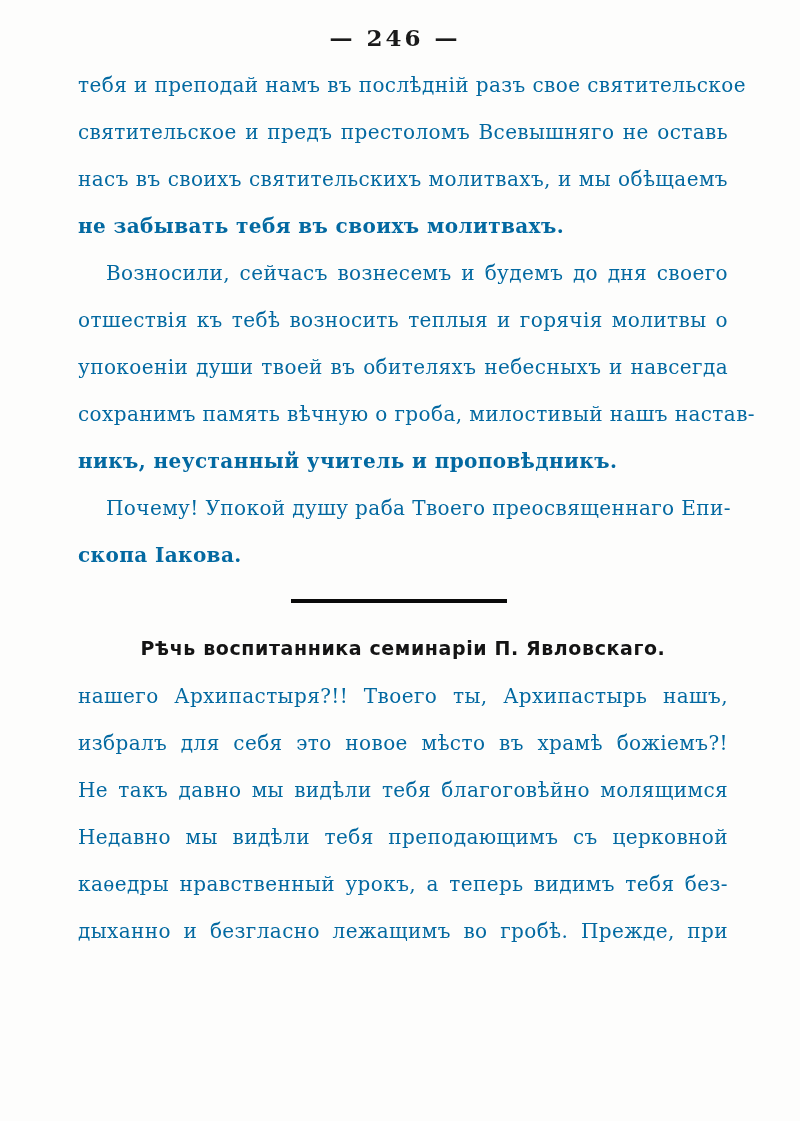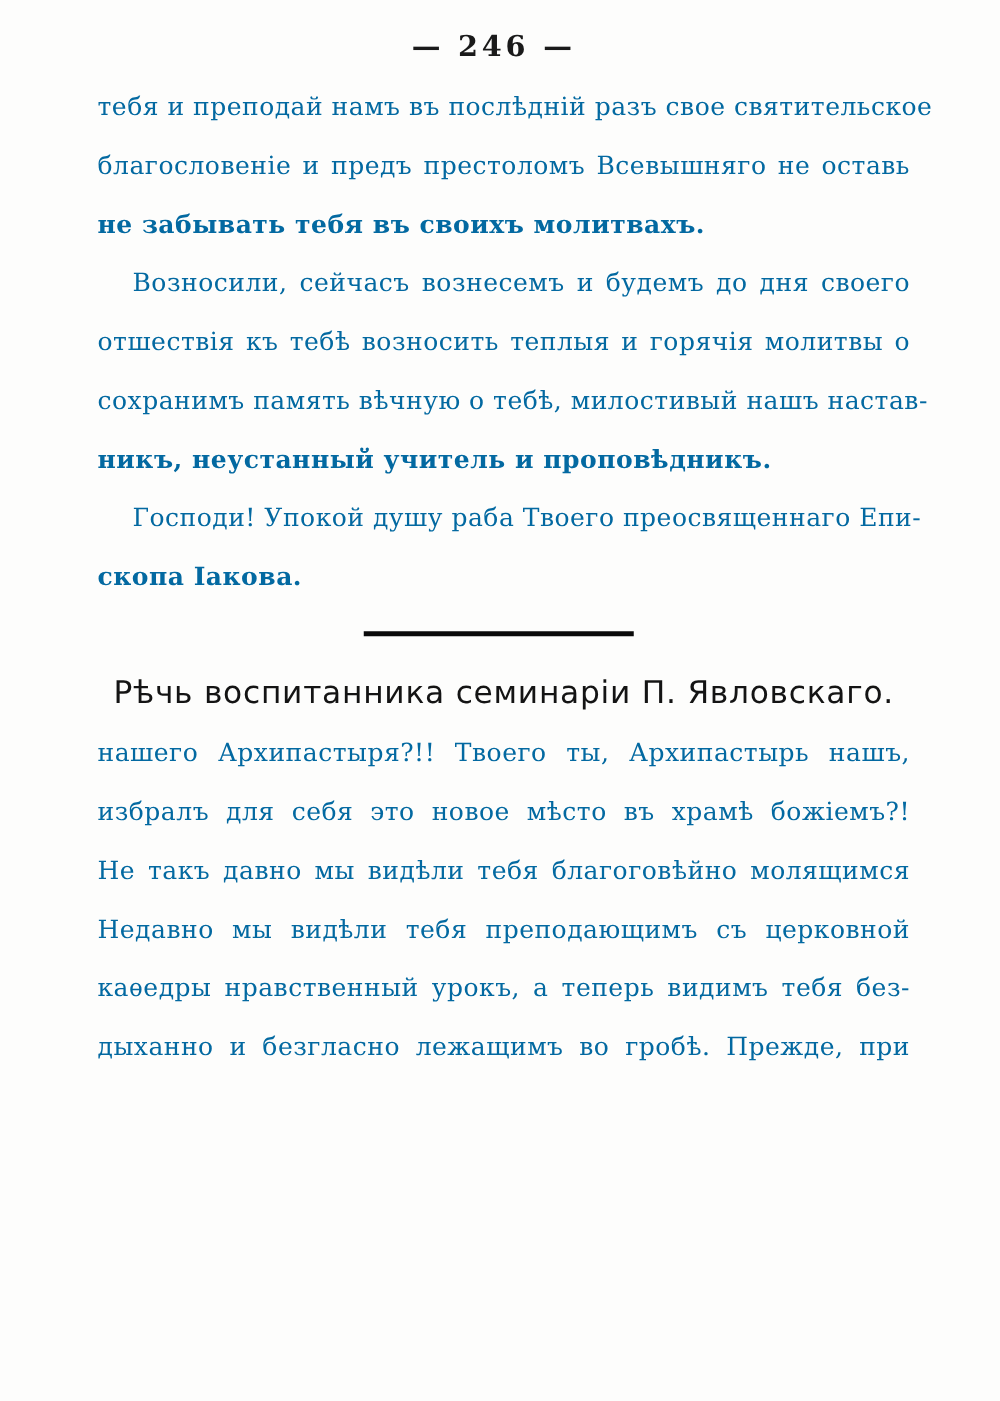--- a/index.html
+++ b/index.html
@@ -64,50 +64,52 @@
     height: 4px;
     background: #0a0a0a;
     margin-right: 8px;
   }
   .heading-row {
     margin: 0;
     height: 50px;
     line-height: 50px;
     text-align: center;
     font-family: "DejaVu Sans", sans-serif;
-    font-weight: normal;
-    font-size: 25px;
+    font-weight: bold;
+    font-size: 19px;
     letter-spacing: 0.6px;
     color: #141414;
   }
 </style>
 </head>
 <body>
 
 <div class="page">
 
   <div class="pageno">— 246 —</div>
 
   <div class="body-block">
 
     <p class="para">
       <span class="line">тебя и преподай намъ въ послѣдній разъ свое святительское</span>
-      <span class="line">благословеніе и предъ престоломъ Всевышняго не оставь</span>
+      <span class="line">святительское и предъ престоломъ Всевышняго не оставь</span>
+      <span class="line">насъ въ своихъ святительскихъ молитвахъ, и мы обѣщаемъ</span>
       <span class="line end">не забывать тебя въ своихъ молитвахъ.</span>
     </p>
 
     <p class="para">
       <span class="line indent">Возносили, сейчасъ вознесемъ и будемъ до дня своего</span>
       <span class="line">отшествія къ тебѣ возносить теплыя и горячія молитвы о</span>
-      <span class="line">сохранимъ память вѣчную о тебѣ, милостивый нашъ настав-</span>
+      <span class="line">упокоеніи души твоей въ обителяхъ небесныхъ и навсегда</span>
+      <span class="line">сохранимъ память вѣчную о гроба, милостивый нашъ настав-</span>
       <span class="line end">никъ, неустанный учитель и проповѣдникъ.</span>
     </p>
 
     <p class="para">
-      <span class="line indent">Господи! Упокой душу раба Твоего преосвященнаго Епи-</span>
+      <span class="line indent">Почему! Упокой душу раба Твоего преосвященнаго Епи-</span>
       <span class="line end">скопа Іакова.</span>
     </p>
 
     <div class="divider-row">
       <div class="divider-rule"></div>
     </div>
 
     <h2 class="heading-row">Рѣчь воспитанника семинаріи П. Явловскаго.</h2>
 
     <p class="para">

